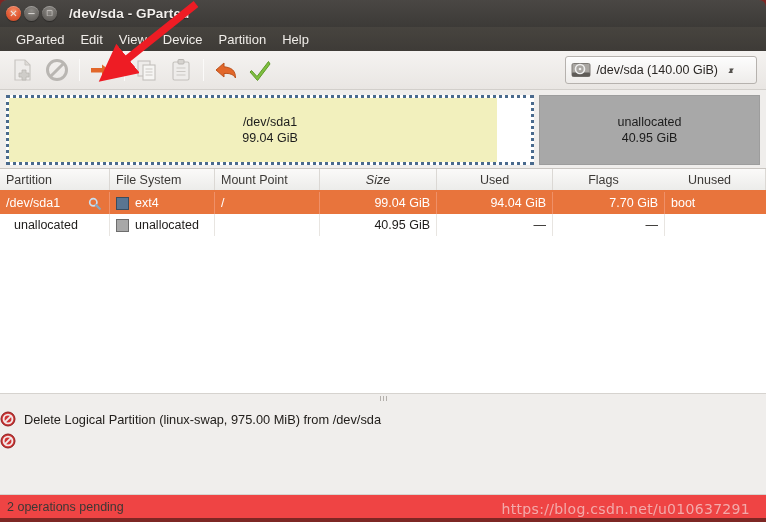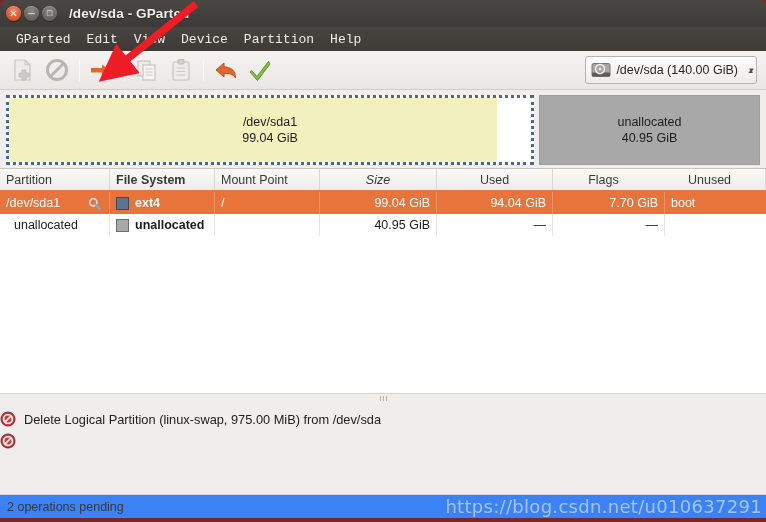--- a/index.html
+++ b/index.html
@@ -85,21 +85,20 @@
     display: flex;
     align-items: center;
     padding-left: 8px;
   }
   .menu-item {
     color: #f0ede9;
     font-size: 13px;
     padding: 2px 8px;
     white-space: nowrap;
     cursor: default;
-    font-family: Liberation Mono, monospace;
   }
 
   
   #toolbar {
     height: 39px;
     background: linear-gradient(to bottom, #f5f3f1 0%, #e9e6e3 100%);
     border-bottom: 1px solid #d2cfcb;
     display: flex;
     align-items: center;
     padding-left: 6px;
@@ -118,21 +117,21 @@
     margin: 0 5px;
   }
   .tb-spacer { flex: 1; }
 
   
   #device-combo {
     display: flex;
     align-items: center;
     height: 28px;
     margin-right: 9px;
-    padding: 0 0 0 5px;
+    padding: 0 20px 0 5px;
     background: linear-gradient(to bottom, #fdfdfd 0%, #eeecea 100%);
     border: 1px solid #b6b2ae;
     border-radius: 3px;
     box-shadow: 0 1px 0 rgba(255,255,255,.8) inset;
   }
   #device-label {
     font-size: 12.5px;
     color: #2a2724;
     margin: 0 7px 0 5px;
     white-space: nowrap;
@@ -220,21 +219,21 @@
     padding: 0 6px;
     border-right: 1px solid #e4e1dd;
     color: #1e1c1a;
     white-space: nowrap;
     overflow: hidden;
   }
   .row.selected .td { color: #ffffff; border-right-color: #ef9068; }
   .row.normal .td { border-right-color: #e8e5e1; }
   .td.num { justify-content: flex-end; }
   .c-part   { width: 110px; }
-  .c-fs     { width: 105px; font-weight: bold; }
+  .c-fs     { width: 105px; }
   .c-mount  { width: 105px; }
   .c-size   { width: 117px; }
   .c-used   { width: 116px; text-align: center; }
   .c-unused { width: 112px; }
   .c-flags  { flex: 1; border-right: none !important; }
 
   .fs-swatch {
     width: 13px; height: 13px;
     border: 1px solid rgba(0,0,0,.35);
     margin-right: 6px;
@@ -274,33 +273,33 @@
   }
   .op-icon { flex: none; margin-right: 8px; line-height: 0; }
   .op-text { font-size: 12.8px; color: #23201d; white-space: nowrap; }
 
   
   #statusbar {
     position: absolute;
     left: 0; bottom: 0;
     width: 100%;
     height: 24px;
-    background: #3b82f6;
+    background: #ef4444;
     border-top: 1px solid #d6d3cf;
     display: flex;
     align-items: center;
     padding-left: 7px;
   }
   #status-text { font-size: 12.5px; color: #3b3835; }
 
   
   #watermark {
     position: absolute;
-    right: 4px; bottom: 1px;
-    font-size: 18px;
+    right: 16px; bottom: 1px;
+    font-size: 14px;
     color: rgba(255,255,255,.55);
     font-family: "DejaVu Sans", sans-serif;
     letter-spacing: .3px;
     pointer-events: none;
     text-shadow: 0 1px 0 rgba(0,0,0,.06);
     text-align: right;
   }
 
   
   #annotation {

